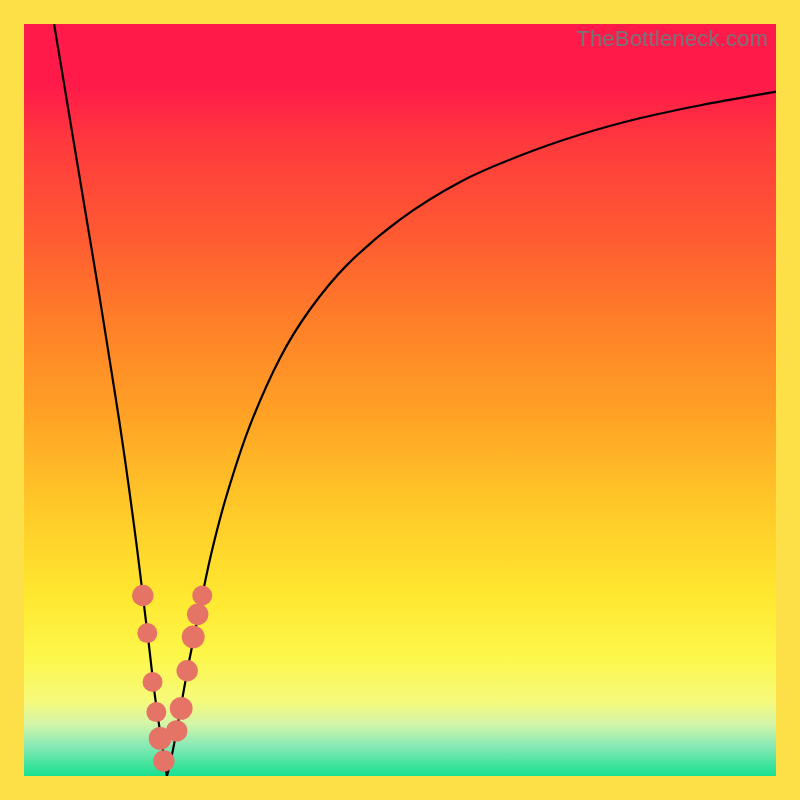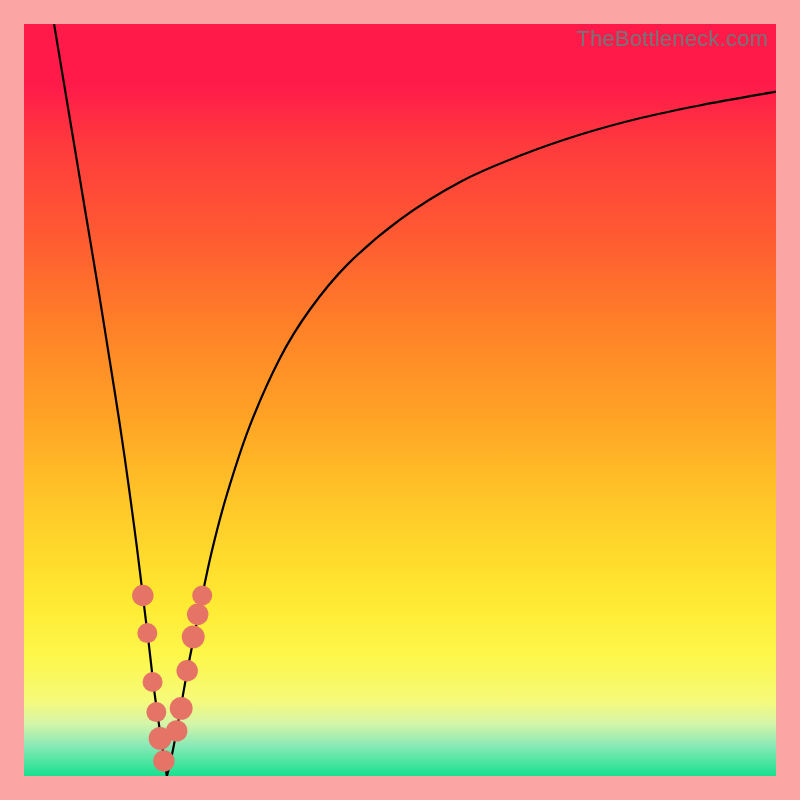--- a/index.html
+++ b/index.html
@@ -6,21 +6,21 @@
     margin: 0;
     padding: 0;
     width: 800px;
     height: 800px;
     overflow: hidden;
   }
   .chart-container {
     position: relative;
     width: 800px;
     height: 800px;
-    background: #fca5a5;
+    background: #fde047;
   }
   .plot-area {
     position: absolute;
     left: 24px;
     top: 24px;
     width: 752px;
     height: 752px;
     background: linear-gradient(to bottom,
       #ff1a4a 0%,
       #ff1a4a 8%,

